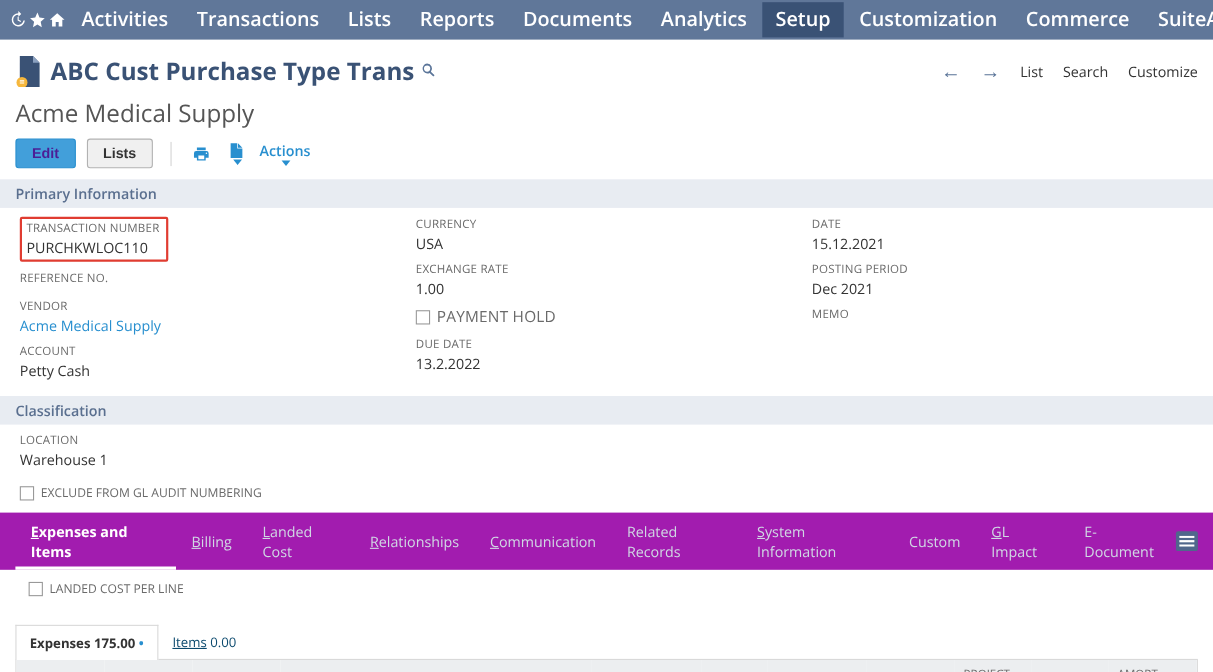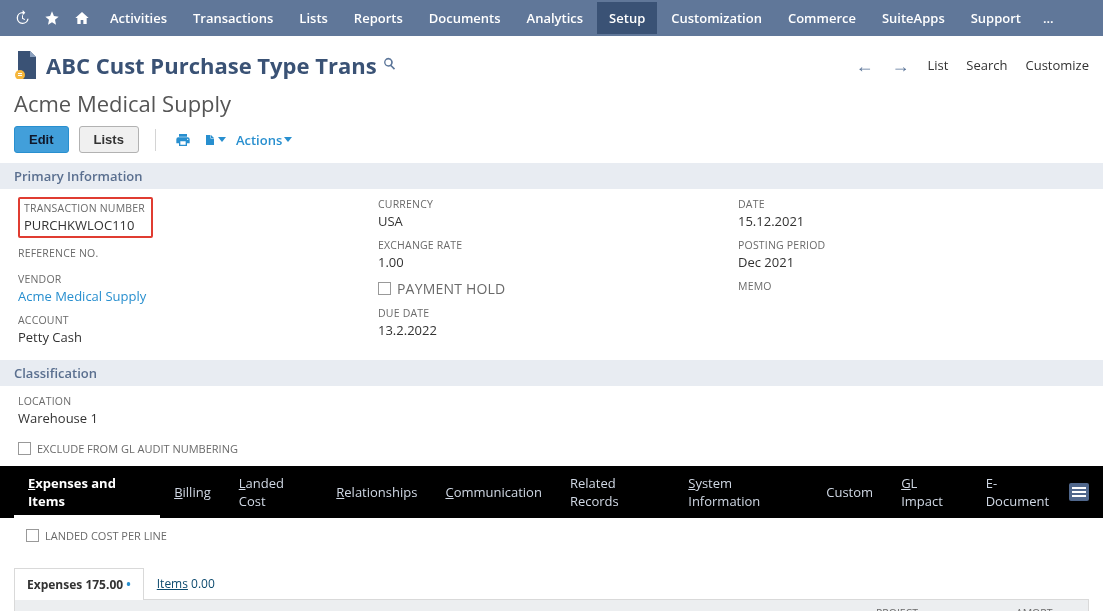--- a/index.html
+++ b/index.html
@@ -2,57 +2,57 @@
 <html><head>
 <meta charset="utf-8">
 <style>
   * { box-sizing: border-box; margin: 0; padding: 0; }
   body { font-family: "Open Sans", "Helvetica Neue", Arial, sans-serif; font-size: 12px; color: #333; background: #fff; width: 1103px; }
 
   
   .topnav { background: #607799; height: 36px; display: flex; align-items: center; padding: 0 8px; color: #fff; gap: 2px; }
   .topnav .nav-icon { width: 28px; height: 36px; display: flex; align-items: center; justify-content: center; cursor: pointer; }
   .nav-icon svg { fill: #fff; width: 16px; height: 16px; }
-  .topnav .nav-item { padding: 0 12px; height: 32px; display: flex; align-items: center; font-size: 13px; font-weight: 600; cursor: pointer; }
+  .topnav .nav-item { padding: 0 12px; height: 32px; display: flex; align-items: center; font-size: 18px; font-weight: 600; cursor: pointer; }
   .topnav .nav-item.active { background: #3a5275; }
 
   
   .page-header { display: flex; align-items: center; padding: 14px 14px 6px 14px; justify-content: space-between; }
   .page-header-left { display: flex; align-items: center; }
   .doc-icon { width: 24px; height: 28px; position: relative; margin-right: 8px; }
   .doc-icon svg { width: 24px; height: 28px; }
   .page-title { font-size: 22px; font-weight: 700; color: #3a5275; }
   .page-header-right { display: flex; align-items: center; gap: 18px; font-size: 13px; color: #333; }
 
   .subtitle { font-size: 22px; font-weight: 400; color: #555; padding: 2px 14px 8px 14px; }
 
   .action-row { display: flex; align-items: center; gap: 10px; padding: 0 14px 10px 14px; }
   .btn { border: 1px solid #b2b2b2; border-radius: 3px; background: #f0f0f0; padding: 5px 14px; font-size: 13px; font-weight: 600; cursor: pointer; color: #333; }
-  .btn.primary { background: #429fda; border-color: #288fcf; color: #0f172a; }
+  .btn.primary { background: #429fda; border-color: #288fcf; color: #4c1d95; }
   .vdiv { width: 1px; height: 22px; background: #d4d4d4; margin: 0 6px; }
   .action-icon { color: #288fcf; font-size: 16px; cursor: pointer; width: 22px; display: flex; justify-content: center; }
-  .action-dropdown { display: flex; align-items: center; gap: 0; }
+  .action-dropdown { display: flex; align-items: center; gap: 0; flex-direction: column; }
   .actions-label { color: #288fcf; font-weight: 600; font-size: 13px; cursor: pointer; }
   .caret-down { width: 0; height: 0; border-left: 4px solid transparent; border-right: 4px solid transparent; border-top: 5px solid #288fcf; margin-left: 2px; }
 
   .section-head { background: #e8ecf2; color: #5a6f8f; font-weight: 600; font-size: 13px; padding: 4px 14px; }
 
   .field-grid { display: grid; grid-template-columns: 360px 360px 360px; padding: 8px 14px 6px 18px; }
   .field { margin-bottom: 8px; }
   .field-label { font-size: 10.5px; color: #6a6a6a; letter-spacing: 0.2px; text-transform: uppercase; }
   .field-value { font-size: 13px; color: #333; margin-top: 1px; }
   .field-value.link { color: #288fcf; cursor: pointer; }
   .highlight-box { border: 2px solid #e03c31; display: inline-block; padding: 2px 6px 2px 4px; border-radius: 2px; }
 
   .checkbox-row { padding: 4px 14px 10px 18px; display: flex; align-items: center; gap: 6px; }
   .chk { width: 13px; height: 13px; border: 1px solid #999; background: #fff; display: inline-block; }
   .chk-label { font-size: 11px; color: #6a6a6a; text-transform: uppercase; }
 
   
-  .tabstrip { background: #000000; display: flex; align-items: center; padding: 0 14px; position: relative; }
+  .tabstrip { background: #a21caf; display: flex; align-items: center; padding: 0 14px; position: relative; }
   .tabstrip .tab { color: #d0d8e4; font-size: 13px; padding: 8px 14px; cursor: pointer; }
   .tabstrip .tab.active { color: #fff; font-weight: 700; border-bottom: 3px solid #fff; padding-bottom: 5px; }
   .tabstrip .tab .ul { text-decoration: underline; }
   .tabstrip .right-toggle { margin-left: auto; background: #50678c; border-radius: 2px; width: 22px; height: 18px; display: flex; align-items: center; justify-content: center; }
   .right-toggle svg { fill: #fff; width: 14px; height: 10px; }
 
   
   .subtabs { display: flex; border-bottom: 1px solid #d9d9d9; margin: 14px 14px 0 14px; }
   .subtab { padding: 7px 12px; font-size: 12px; color: #0c4a6e; cursor: pointer; border: 1px solid transparent; border-bottom: none; }
   .subtab.active { border-color: #d9d9d9; font-weight: 700; color: #333; background: #fff; position: relative; top: 1px; }

